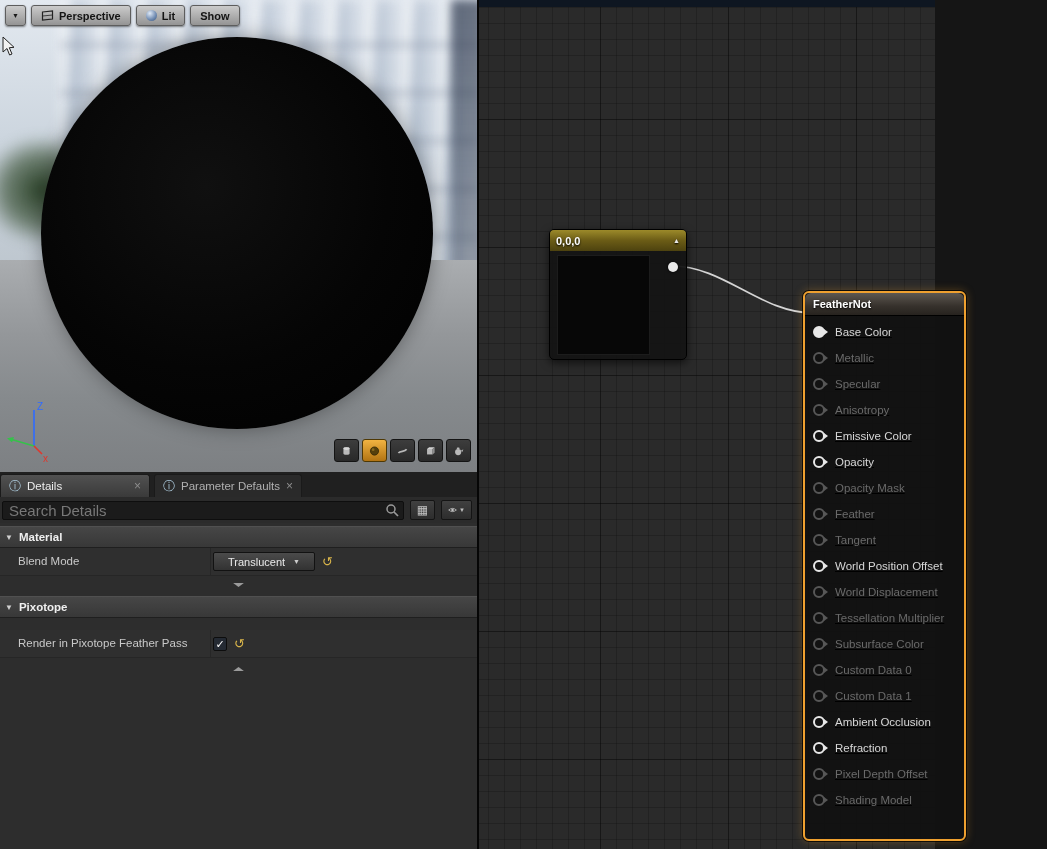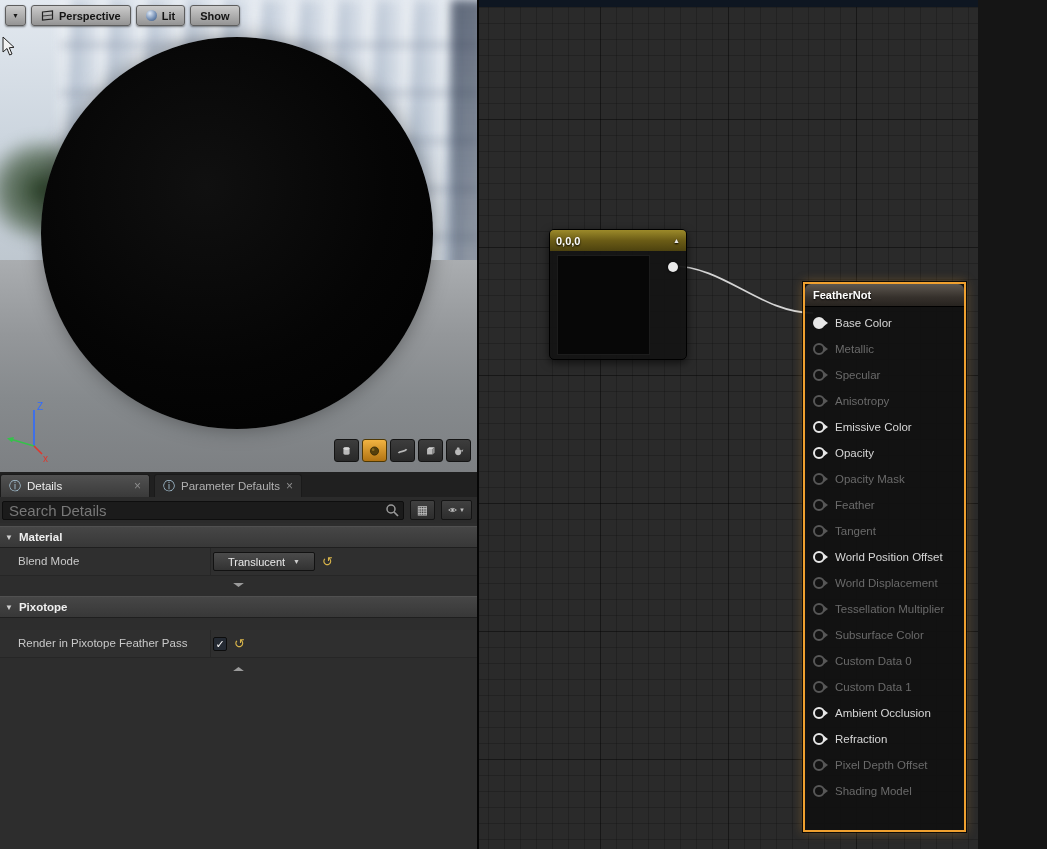--- a/index.html
+++ b/index.html
@@ -84,43 +84,43 @@
   .expander span{transform:scaleX(2.6);display:inline-block;}
 
   
   #graph{position:absolute;left:479px;top:0;width:456px;height:849px;background-color:#2a2a2a;
     background-image:
       linear-gradient(rgba(0,0,0,.18) 1px,transparent 1px),
       linear-gradient(90deg,rgba(0,0,0,.18) 1px,transparent 1px),
       linear-gradient(rgba(0,0,0,.32) 1px,transparent 1px),
       linear-gradient(90deg,rgba(0,0,0,.32) 1px,transparent 1px);
     background-size:16px 16px,16px 16px,128px 128px,128px 128px;
-    background-position:-7px -9px;padding-left:43px;}
+    background-position:-7px -9px;}
   .graph-top{position:absolute;left:0;top:0;width:100%;height:7px;background:#0e1621;}
   .wires{position:absolute;left:0;top:0;width:568px;height:849px;pointer-events:none;}
 
   .node{position:absolute;box-sizing:border-box;}
   #const-node{left:70px;top:229px;width:138px;height:131px;background:rgba(20,20,20,.95);
     border:1px solid #000;border-radius:5px;box-shadow:0 3px 9px rgba(0,0,0,.6);}
   .const-header{height:21px;border-radius:4px 4px 0 0;display:flex;align-items:center;padding:0 6px;
     background:linear-gradient(180deg,#9c8a2a 0%,#6b5c16 50%,#4d420f 100%);
     color:#fff;font-size:11px;font-weight:bold;text-shadow:0 1px 2px #000;}
   .const-header .collapse{margin-left:auto;font-size:7px;color:#e8e8e8;}
   .const-preview{position:absolute;left:7px;top:25px;width:91px;height:98px;background:#070707;border:1px solid #1c1c1c;}
   .out-pin{position:absolute;left:118px;top:32px;width:10px;height:10px;border-radius:50%;
     background:#e9e9e9;box-shadow:0 0 3px #000;}
 
-  #feather-node{left:324px;top:282px;width:163px;height:550px;background:rgba(17,17,17,.95);
-    border:2px solid #efa02f;border-radius:0;
+  #feather-node{left:324px;top:291px;width:163px;height:550px;background:rgba(17,17,17,.95);
+    border:2px solid #efa02f;border-radius:6px;
     box-shadow:0 0 0 1px rgba(0,0,0,.8),0 0 10px rgba(239,160,47,.35);}
   .feather-header{height:22px;border-radius:6px 6px 0 0;display:flex;align-items:center;padding:0 8px;
     background:linear-gradient(180deg,#5d5750,#36312c 60%,#27231f);
     color:#fff;font-size:11px;font-weight:bold;text-shadow:0 1px 2px #000;
     border-bottom:1px solid #000;}
-  .pin-list{padding-top:3px;}
+  .pin-list{padding-top:3px;text-decoration:underline;}
   .pin-row{height:26px;display:flex;align-items:center;padding-left:8px;}
   .pin{width:8px;height:8px;border:2px solid #e8e8e8;border-radius:50%;position:relative;flex:none;box-sizing:content-box;}
   .pin::after{content:"";position:absolute;left:9px;top:1px;border-left:4px solid #e8e8e8;
     border-top:3px solid transparent;border-bottom:3px solid transparent;}
   .pin.connected{background:#e8e8e8;}
   .pin-label{margin-left:10px;font-size:11.5px;color:#d6d6d6;white-space:nowrap;}
   .pin-row.inactive .pin{border-color:#575757;}
   .pin-row.inactive .pin::after{border-left-color:#575757;}
   .pin-row.inactive .pin-label{color:#6a6a6a;}
 </style>

